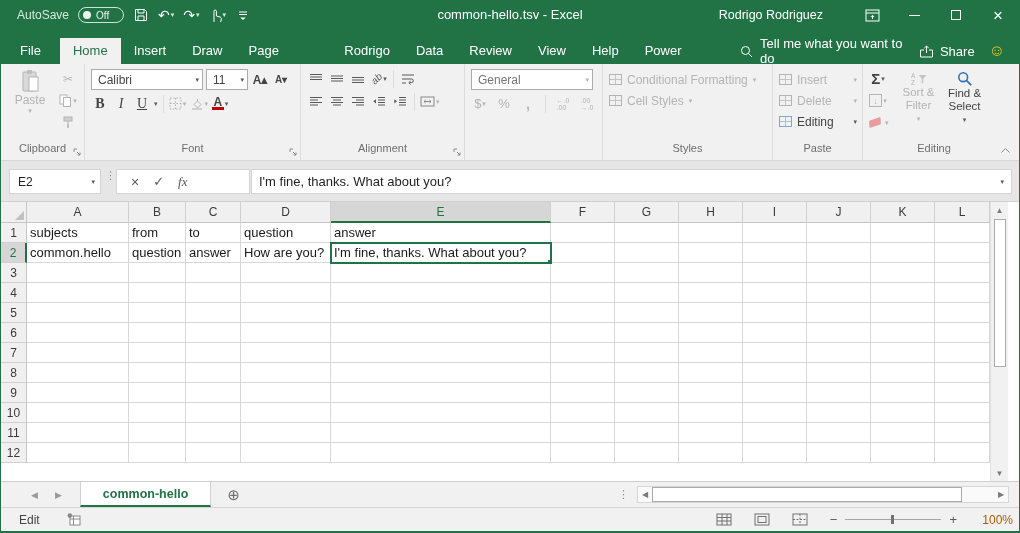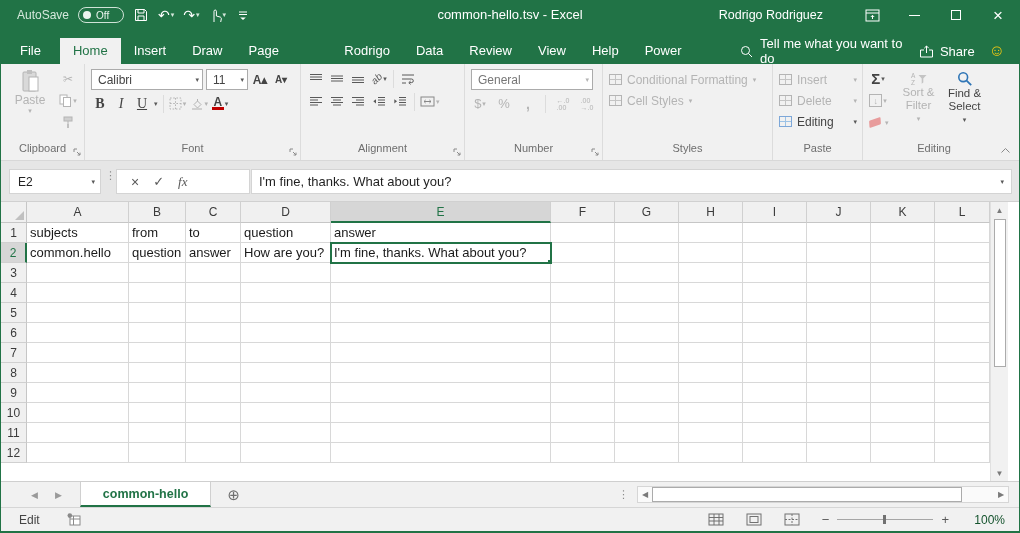--- a/index.html
+++ b/index.html
@@ -140,21 +140,21 @@
   
   #statusbar { position:absolute; left:0; top:507px; width:100%; height:24px; background:#f1f1f1;
                border-top:1px solid #d6d6d6; display:flex; align-items:center; font-size:12px; color:#444; }
   #status-mode { margin-left:18px; }
   .macro-ic { margin-left:26px; display:flex; align-items:center; }
   .sb-right { margin-left:auto; display:flex; align-items:center; }
   .view-ic { margin-right:22px; display:flex; align-items:center; }
   .zoom-minus, .zoom-plus { color:#595959; font-size:13px; }
   .zoom-track { width:96px; height:0; border-top:1px solid #a6a6a6; margin:0 8px; position:relative; }
   .zoom-thumb { position:absolute; left:46px; top:-5px; width:3px; height:9px; background:#717171; }
-  #zoom-pct { width:46px; text-align:right; margin-right:14px; margin-left:10px; color:#14532d; }
+  #zoom-pct { width:46px; text-align:right; margin-right:6px; margin-left:10px; color:#a16207; }
   #bottom-strip { position:absolute; left:0; top:531px; width:100%; height:2px; background:#217346; }
 
   svg { display:block; }
 </style>
 </head>
 <body>
 
 <div id="app">
 
   <div id="titlebar">
@@ -427,28 +427,20 @@
           </span>
         </div>
         <div class="rrow" style="gap:6px;">
           <span class="rbtn g" style="font-size:13px;">$<span class="chev g">▾</span></span>
           <span class="rbtn g" style="font-size:13px;">%</span>
           <span class="rbtn g" style="font-size:14px;font-weight:bold;">,</span>
           <span class="v-sep"></span>
           <span class="rbtn g" style="font-size:7px;line-height:7px;flex-direction:column;">←.0<br>.00</span>
           <span class="rbtn g" style="font-size:7px;line-height:7px;flex-direction:column;">.00<br>→.0</span>
         </div>
-      </div>
-      <div class="grp-label"><span>Number</span>
-        <span class="launcher">
-          <svg width="8" height="8" viewBox="0 0 8 8">
-              <path d="M1 1h3M1 1v3" stroke="#8a8a8a" fill="none"></path>
-              <path d="M7 7L4 4M7 7H4.6M7 7V4.6" stroke="#8a8a8a" fill="none"></path>
-            </svg>
-        </span>
       </div>
     </div>
 
     <div class="grp" style="width:170px;">
       <div class="grp-body">
         <div class="styles-row">
           <span class="tbl-icon"></span>
           <span>Conditional Formatting</span>
           <span class="chev g">▾</span>
         </div>

